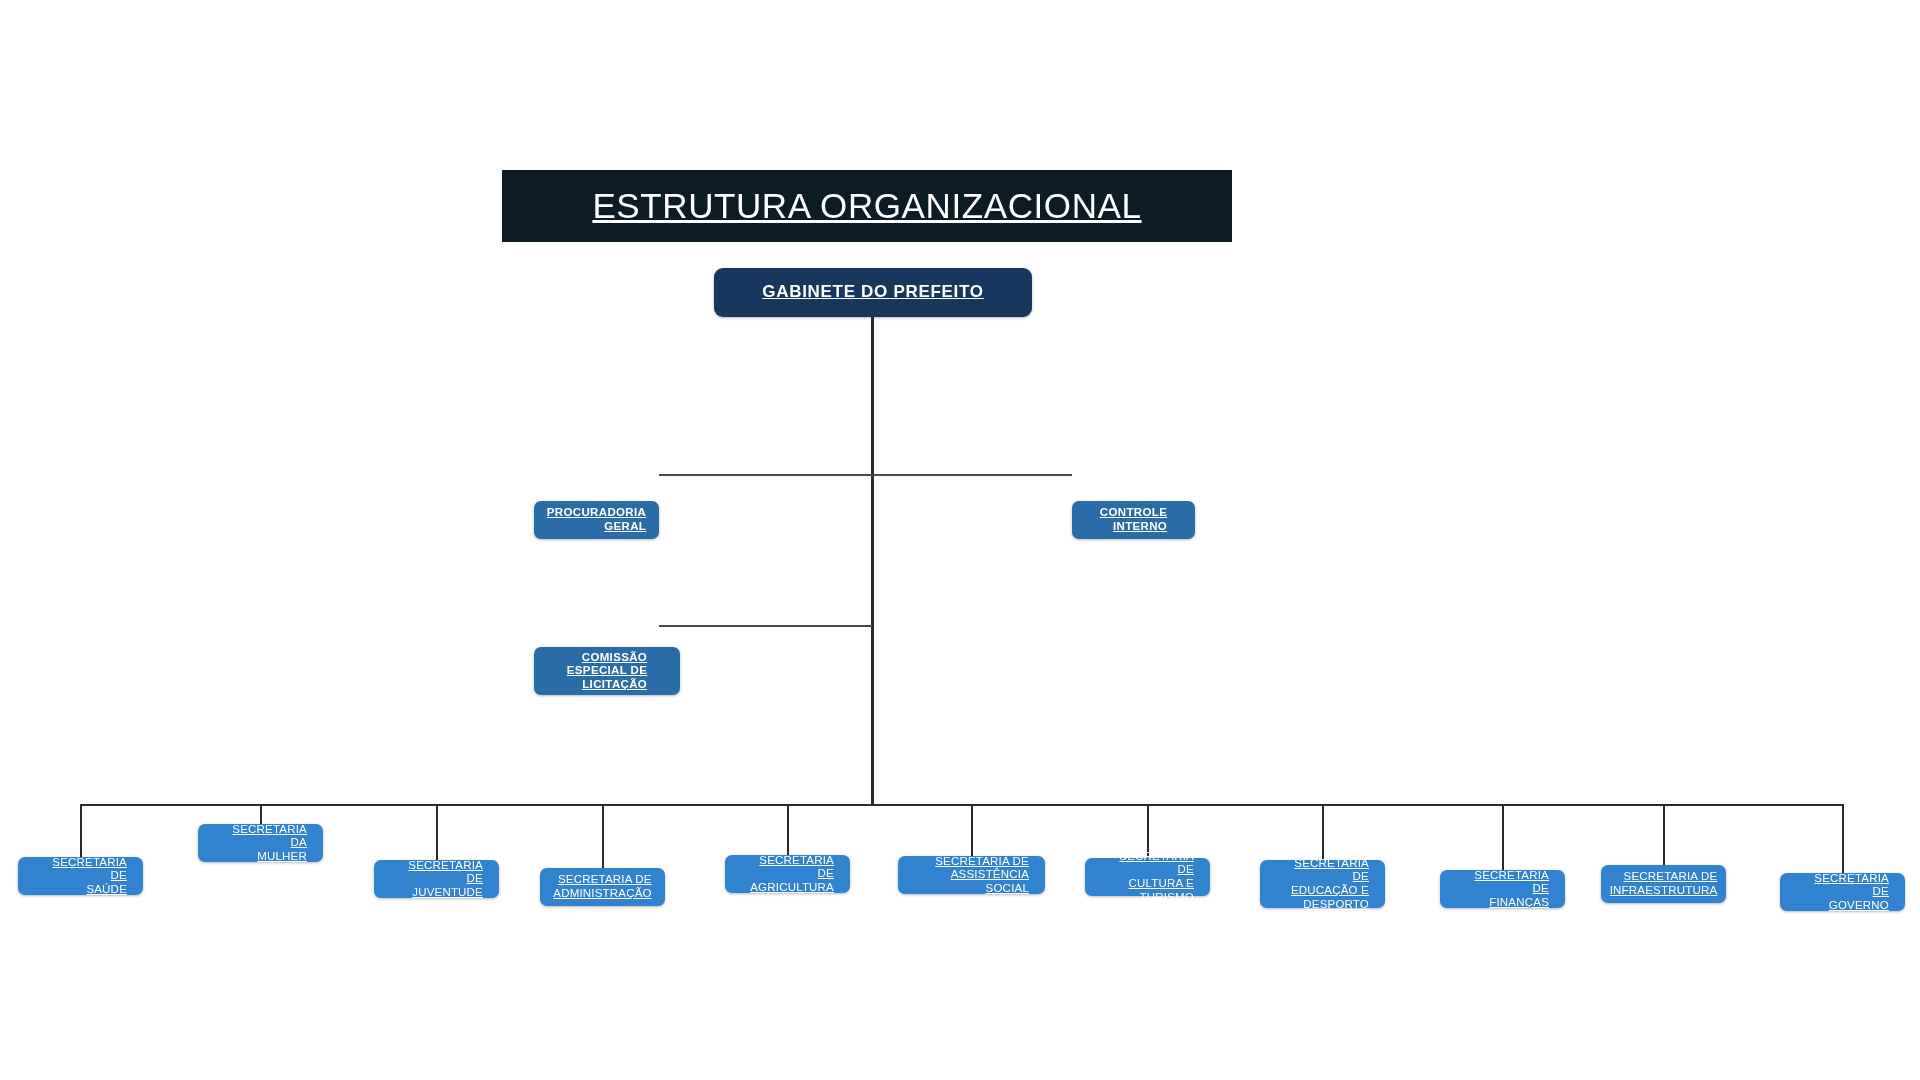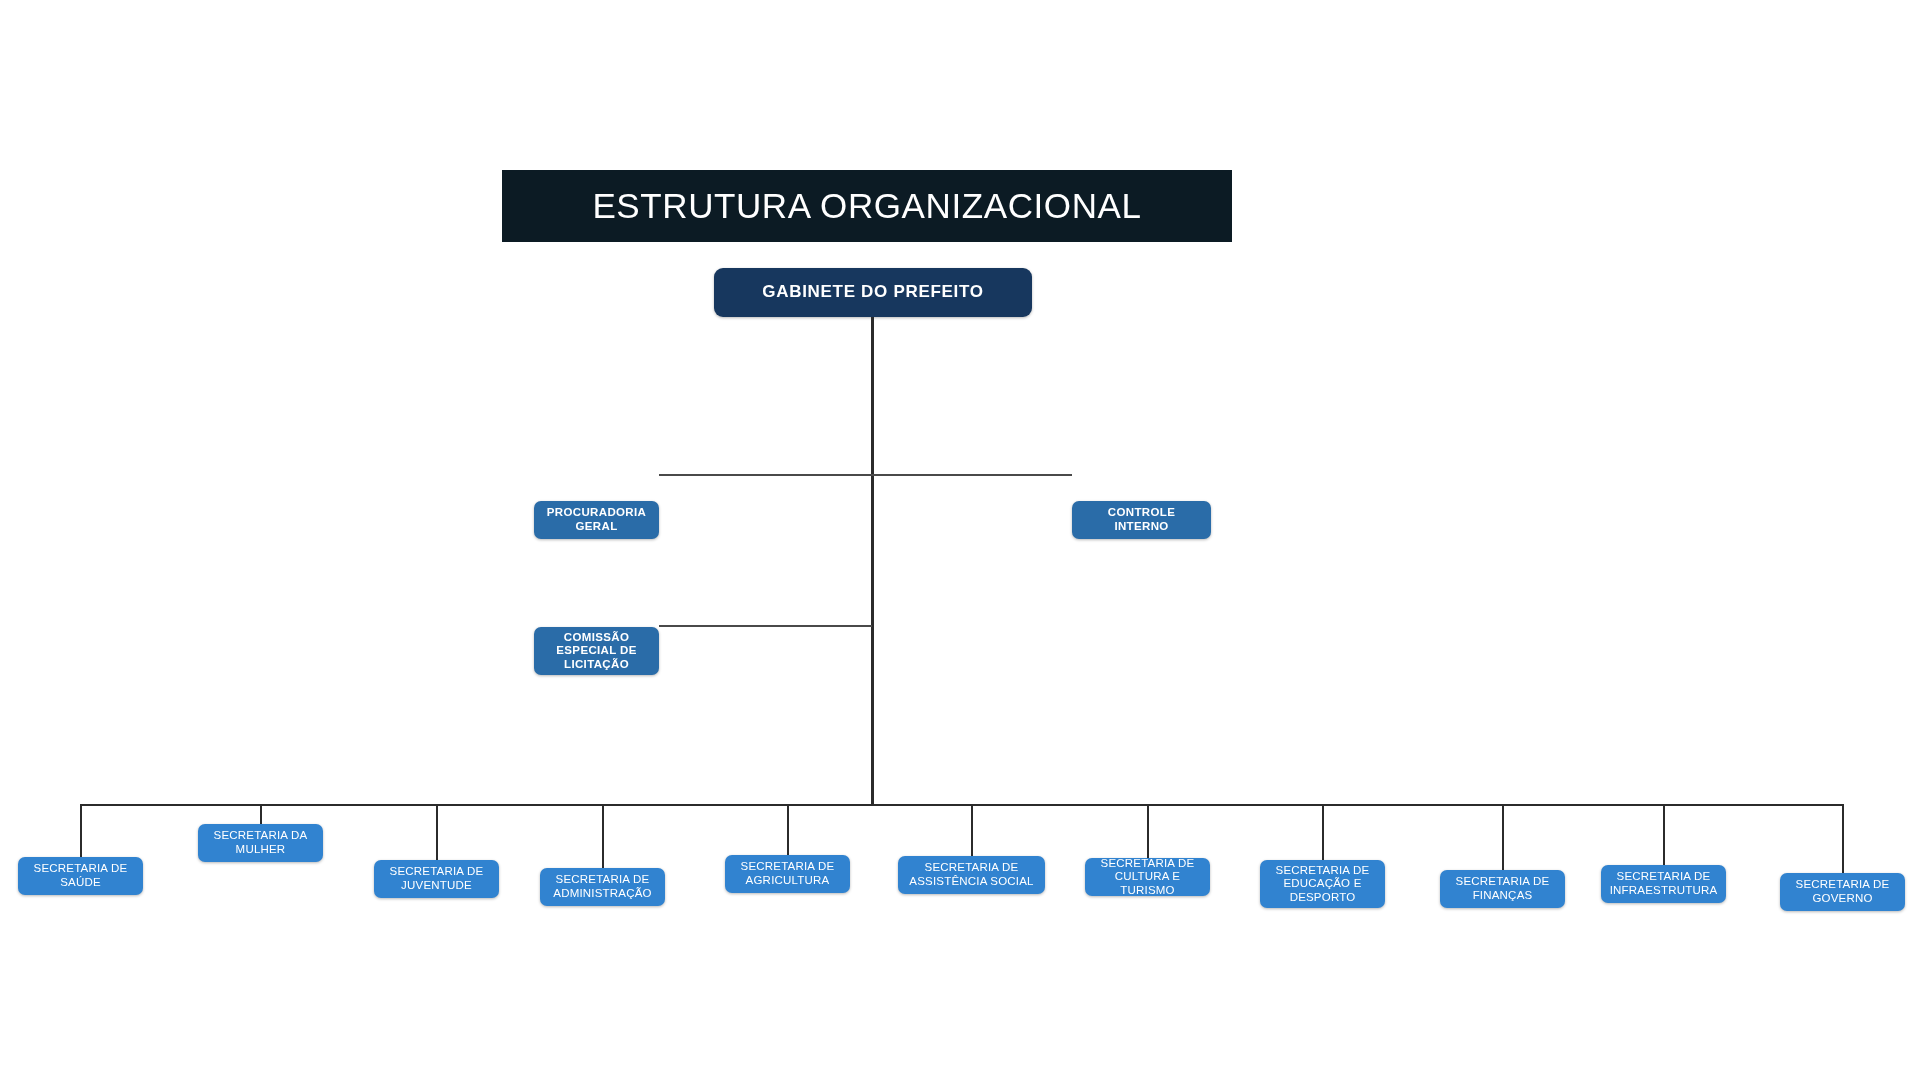--- a/index.html
+++ b/index.html
@@ -31,34 +31,36 @@
     align-items: center;
     justify-content: center;
   }
   .title-banner .title-text {
     color: #ffffff;
     font-size: 35px;
     font-weight: 400;
     letter-spacing: 0.6px;
     font-family: "Liberation Sans", sans-serif;
     white-space: nowrap;
+    text-decoration: underline;
   }
 
   
   .node {
     position: absolute;
     box-sizing: border-box;
     border-radius: 7px;
     display: flex;
     align-items: center;
     justify-content: center;
-    text-align: center;
+    text-align: right;
     color: #ffffff;
     box-shadow: 0 1px 3px rgba(0,0,0,0.28);
-    padding: 2px 6px;
+    padding: 2px 16px;
+    text-decoration: underline;
   }
   .node .node-label {
     display: block;
     line-height: 1.18;
     white-space: pre-line;
   }
 
   
   .node.root {
     background: #17375e;
@@ -115,27 +117,27 @@
   </div>
 
   <div class="conn v" style="left:871px; top:317px; width:2.5px; height:489px;"></div>
 
   <div class="node staff" style="left:534px; top:456px; width:125px; height:38px;">
     <span class="node-label">PROCURADORIA
 GERAL</span>
   </div>
   <div class="conn thin h" style="left:659px; top:474px; width:213px;"></div>
 
-  <div class="node staff" style="left:1072px; top:456px; width:139px; height:38px;">
+  <div class="node staff" style="left:1072px; top:456px; width:123px; height:38px;">
     <span class="node-label">CONTROLE
 INTERNO</span>
   </div>
   <div class="conn thin h" style="left:872px; top:474px; width:200px;"></div>
 
-  <div class="node staff" style="left:534px; top:582px; width:125px; height:48px;">
+  <div class="node staff" style="left:534px; top:602px; width:146px; height:48px;">
     <span class="node-label">COMISSÃO
 ESPECIAL DE
 LICITAÇÃO</span>
   </div>
   <div class="conn thin h" style="left:659px; top:625px; width:213px;"></div>
 
   <div class="conn h" style="left:81px; top:804px; width:1762px; height:2px;"></div>
 
   <div class="conn v" style="left:80px; top:804px; height:54px;"></div>
   <div class="node dept" style="left:18px; top:857px; width:125px; height:38px;">

